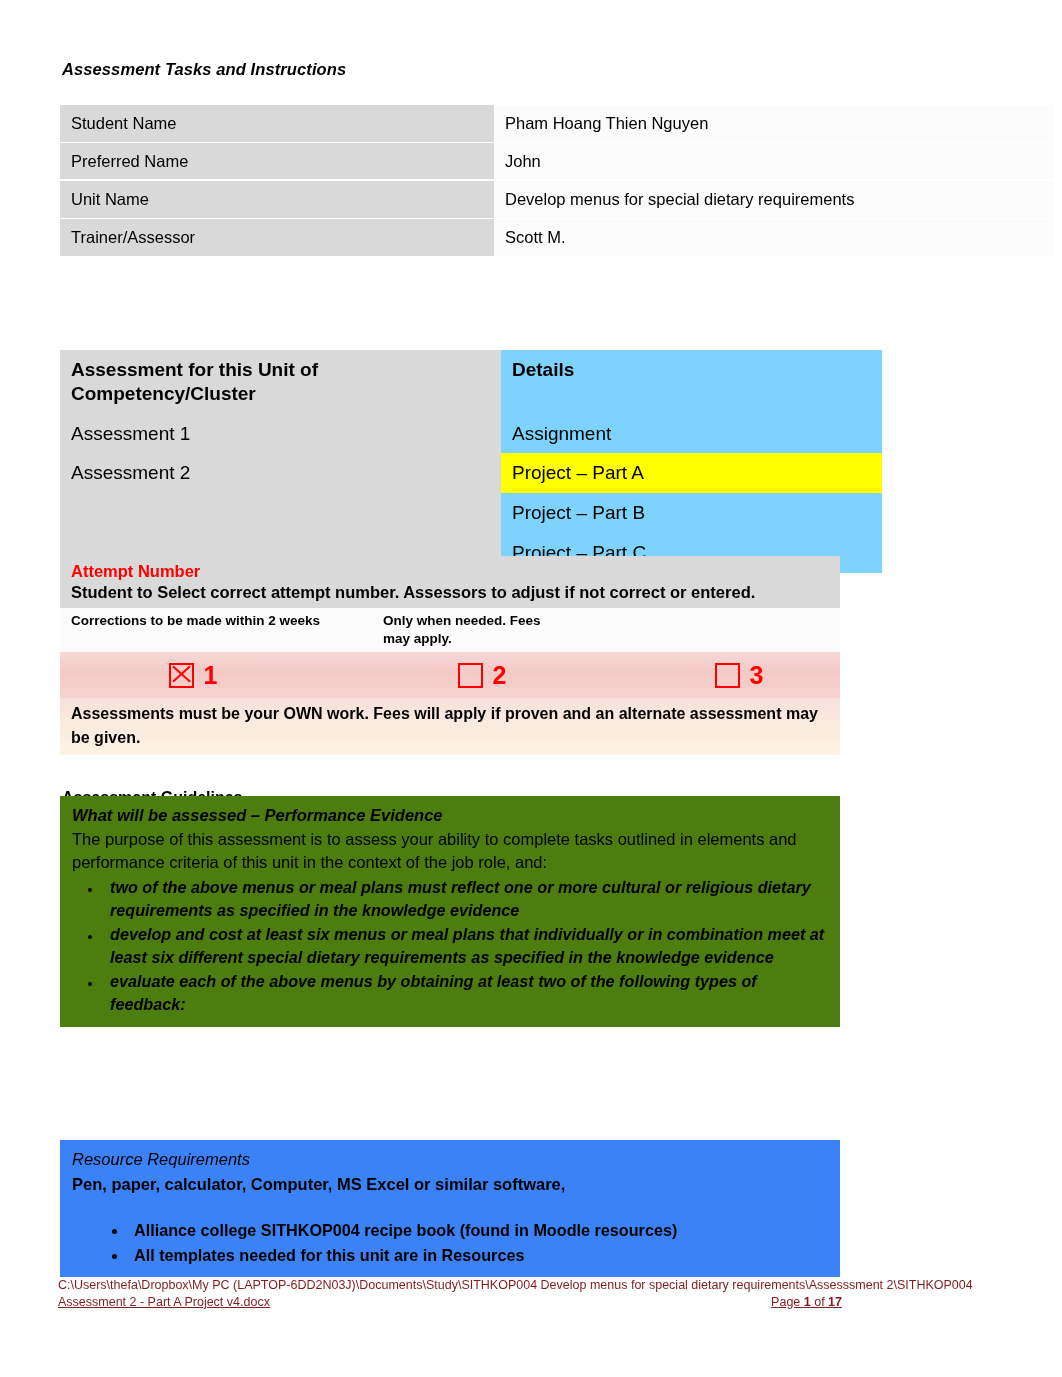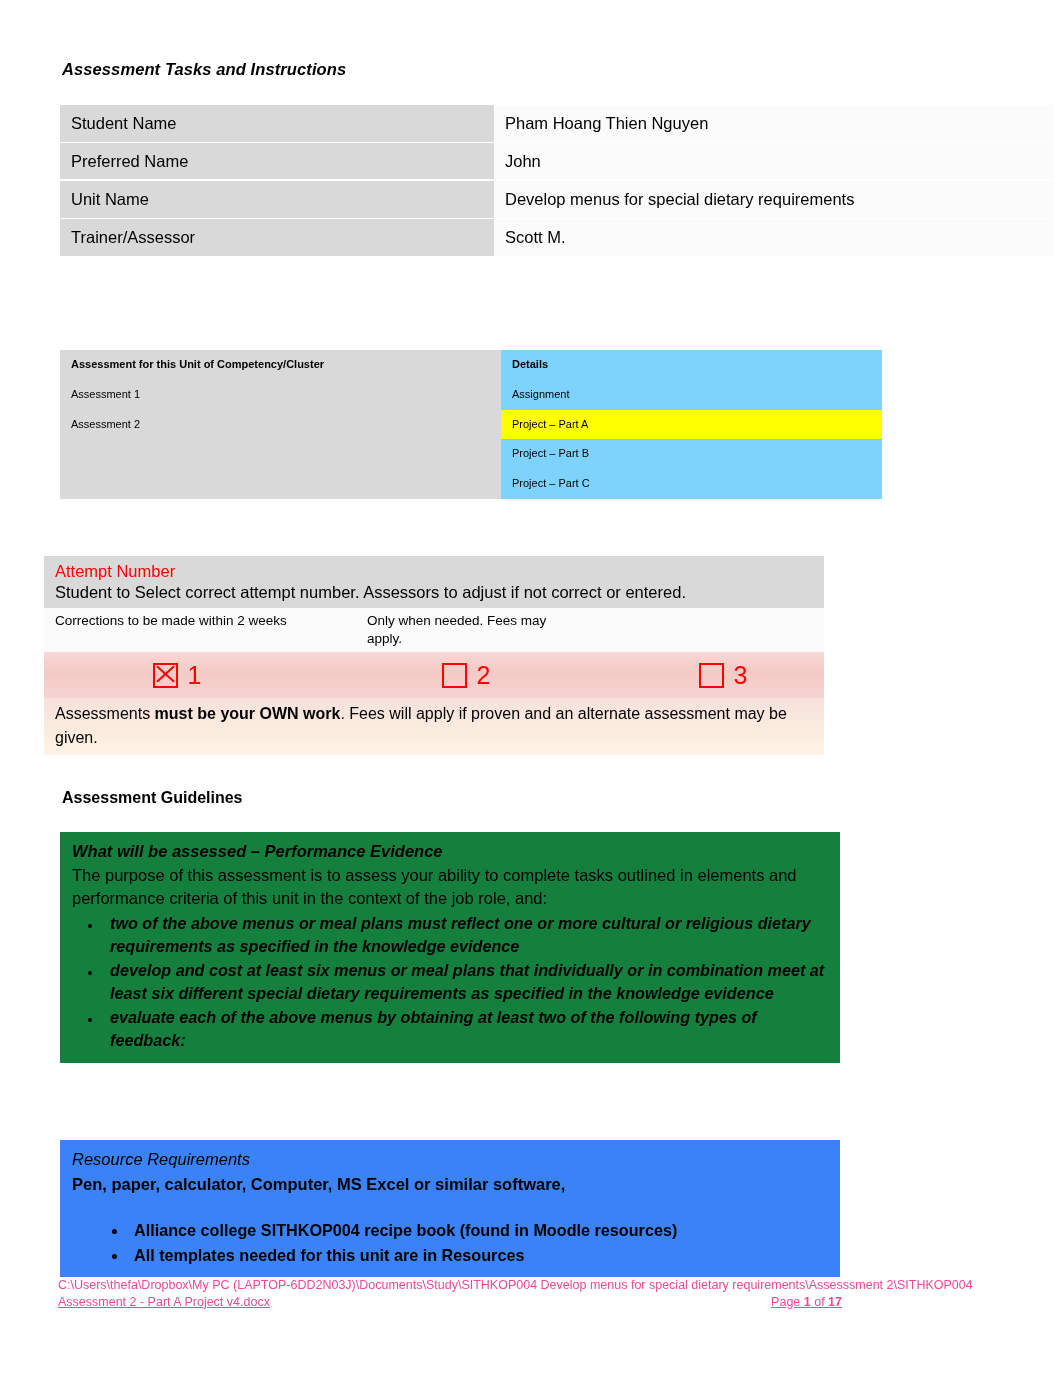--- a/index.html
+++ b/index.html
@@ -68,43 +68,44 @@
     background: #ffff00;
   }
 
   
   #assessment-table {
     left: 60px;
     top: 350px;
     width: 780px;
   }
   #assessment-table td {
-    font-size: 11px;
+    font-size: 19px;
   }
   #assessment-table td.acol {
     background: #d9d9d9;
     width: 420px;
   }
   #assessment-table td.dcol {
     background: #7dd3fc;
     width: 360px;
   }
   #assessment-table td.hdr {
     font-weight: bold;
   }
   #assessment-table td.dcol.hlcell {
     background: #ffff00;
   }
 
   
   #attempt-block {
     position: absolute;
-    left: 44px;
+    left: 60px;
     top: 556px;
     width: 780px;
+    font-weight: bold;
   }
   .att-head {
     background: #d9d9d9;
     padding: 5px 11px 4px 11px;
   }
   .att-title {
     color: #ff0000;
     font-size: 16.5px;
     line-height: 1.3;
   }
@@ -180,23 +181,23 @@
   #guidelines-heading {
     position: absolute;
     left: 62px;
     top: 789px;
     font-size: 16px;
     font-weight: bold;
   }
   #guidelines-box {
     position: absolute;
     left: 60px;
-    top: 832px;
+    top: 796px;
     width: 780px;
-    background: #15803d;
+    background: #4d7c0f;
     padding: 8px 12px 10px 12px;
     box-sizing: border-box;
   }
   .gl-sub {
     font-size: 16.5px;
     font-weight: bold;
     font-style: italic;
     line-height: 1.35;
     margin-bottom: 2px;
   }
@@ -275,21 +276,21 @@
   }
 
   
   #footer {
     position: absolute;
     left: 58px;
     top: 1277px;
     width: 952px;
     font-size: 12.5px;
     line-height: 1.32;
-    color: #ec4899;
+    color: #7f1d1d;
   }
   #footer .fline1 { white-space: nowrap; }
   #footer .fline2 {
     display: flex;
     justify-content: space-between;
     align-items: flex-start;
     text-decoration: underline;
   }
   #footer .pageno { padding-right: 168px; }
   #footer .pageno b { font-weight: bold; }

